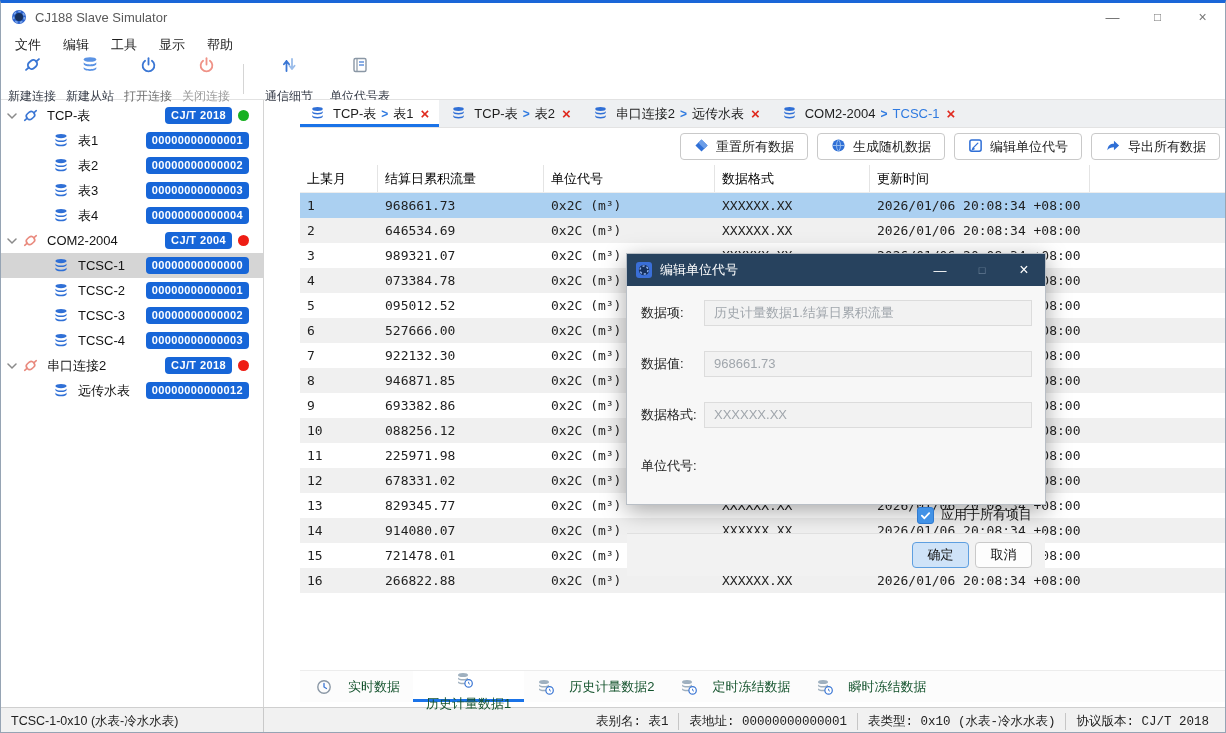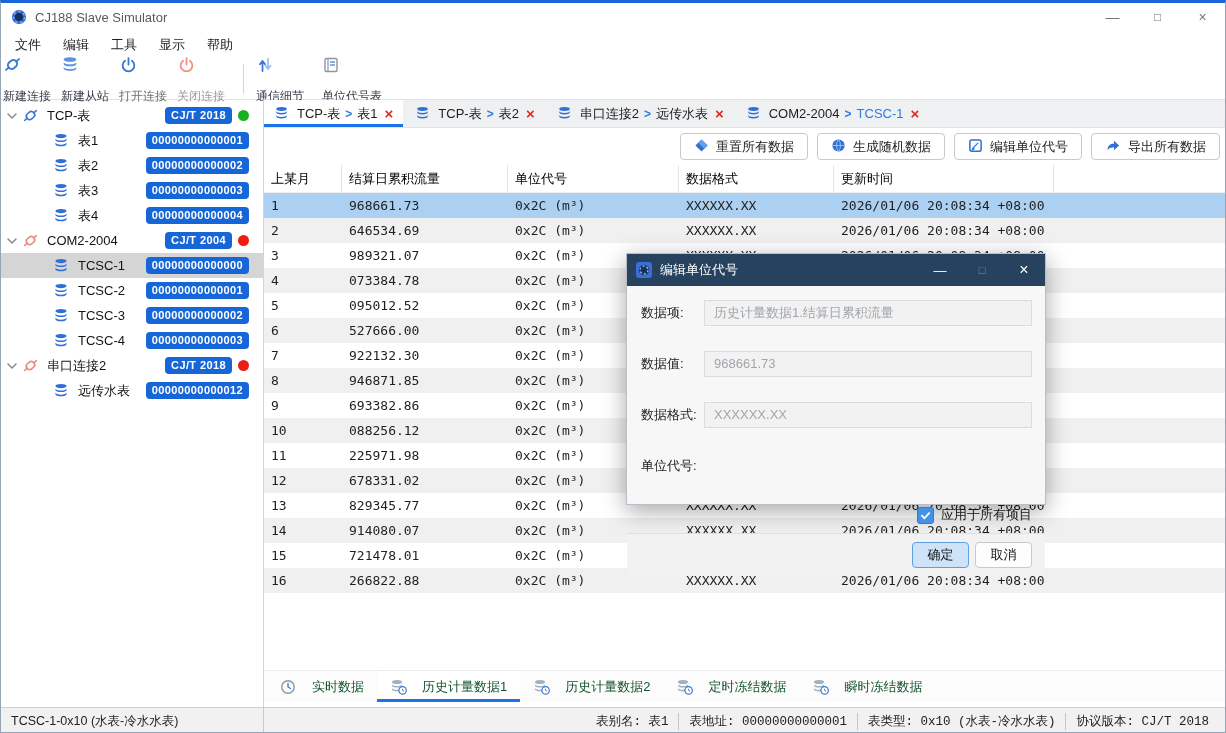--- a/index.html
+++ b/index.html
@@ -16,30 +16,30 @@
   .win-controls { margin-left:auto; display:flex; height:100%; }
   .win-btn { width:45px; height:100%; display:flex; align-items:center; justify-content:center;
              color:#777; font-size:14px; }
   .win-btn.max { font-size:12px; }
   
   .menubar { height:27px; display:flex; align-items:center; padding-left:3px; background:#fff; }
   .menu-item { padding:0 11px; font-size:13px; color:#1f1f1f; }
   
   .toolbar { height:42px; display:flex; align-items:center; padding-left:2px;
              border-bottom:1px solid #e2e2e2; background:#fff; }
-  .tb-item { width:58px; display:flex; flex-direction:column; gap:13px;
+  .tb-item { width:58px; display:flex; flex-direction:column; align-items:center; gap:13px;
              font-size:12px; color:#343a46; }
   .tb-item .tb-label { line-height:12px; }
   .tb-item.dim .tb-label { color:#9a9a9a; }
   .tb-item.semi .tb-label { color:#6d6d6d; }
   .tb-sep { width:1px; height:30px; background:#d5d5d5; margin:0 12px 0 8px; }
   .ic-blue { color:#3a76d4; } .ic-red { color:#ef9287; }
   .tb-item.wide { width:66px; } .tb-item.wider { width:76px; }
   
-  .bodyrow { display:flex; height:607px; background:#fff; }
+  .bodyrow { display:flex; height:607px; background:#fff;gap:36px; }
   
   .sidebar { width:263px; border-right:1px solid #d4d4d4; padding-top:3px; overflow:hidden; flex-shrink:0; }
   .tree-row { height:25px; display:flex; align-items:center; padding-left:52px; padding-right:14px;
               font-size:13px; color:#141414; }
   .tree-row.conn { padding-left:6px; }
   .tree-row.selected { background:#d5d5d5; }
   .chev { width:15px; display:flex; align-items:center; }
   .tree-icon { width:17px; height:17px; margin-right:8px; display:flex; align-items:center; flex-shrink:0; }
   .plug { color:#3a76d4; } .plug.red { color:#e98a7e; }
   .dbi { color:#2f6fd6; }
@@ -70,21 +70,21 @@
   .tc4 { width:220px; } .tc5 { flex:1; border-right:none; }
   .tbody .trow { height:25px; display:flex; align-items:center;
           font-family:"DejaVu Sans Mono", monospace; font-size:13px; color:#1f1f1f; }
   .tbody .trow:nth-child(even) { background:#f0f0f0; }
   .tbody .trow.sel { background:#abd0f1 !important; }
   .tc { padding-left:7px; white-space:nowrap; overflow:hidden; }
   
   .btabbar { margin-top:auto; height:32px; display:flex; border-top:1px solid #ececec;
              background:#fcfcfc; margin-bottom:5px; padding-left:3px; }
   .btab { display:flex; align-items:center; gap:7px; padding:0 13px; font-size:13px; color:#14532d; }
-  .btab.active { background:#fff; box-shadow:inset 0 -3px 0 #1a73e8; }
+  .btab.active { background:#fff; box-shadow:inset 0 -3px 0 #1a73e8;flex-direction:column; }
   
   .statusbar { height:28px; background:#f1f1f1; border-top:1px solid #cfcfcf; display:flex;
                align-items:stretch; font-size:12.5px; color:#222; }
   .sb-left { width:263px; display:flex; align-items:center; padding-left:10px;
              border-right:1px solid #c9c9c9; flex-shrink:0; }
   .sb-right { flex:1; display:flex; justify-content:flex-end; align-items:center; padding-right:6px; }
   .sb-seg { padding:0 10px; white-space:nowrap;font-family:Liberation Mono, monospace; }
   .sb-seg + .sb-seg { border-left:1px solid #c6c6c6; }
   
   .dialog { position:absolute; left:625px; top:250px; width:420px; height:252px; background:#f7f7f7;

